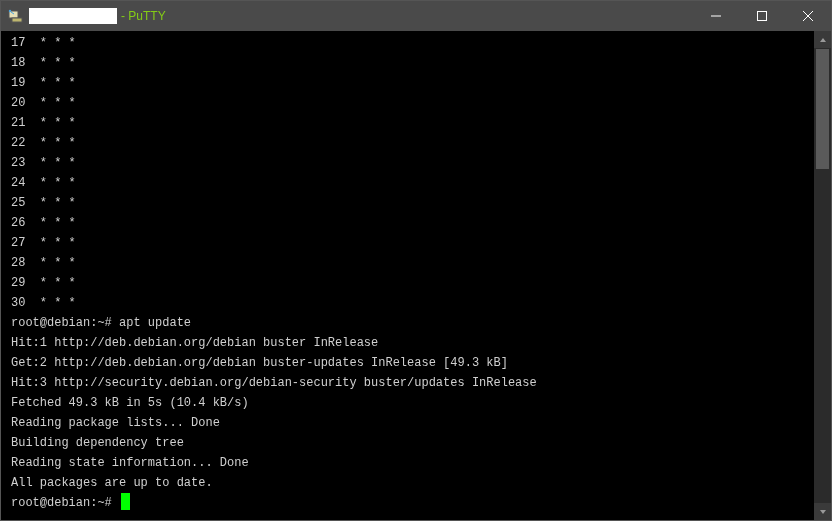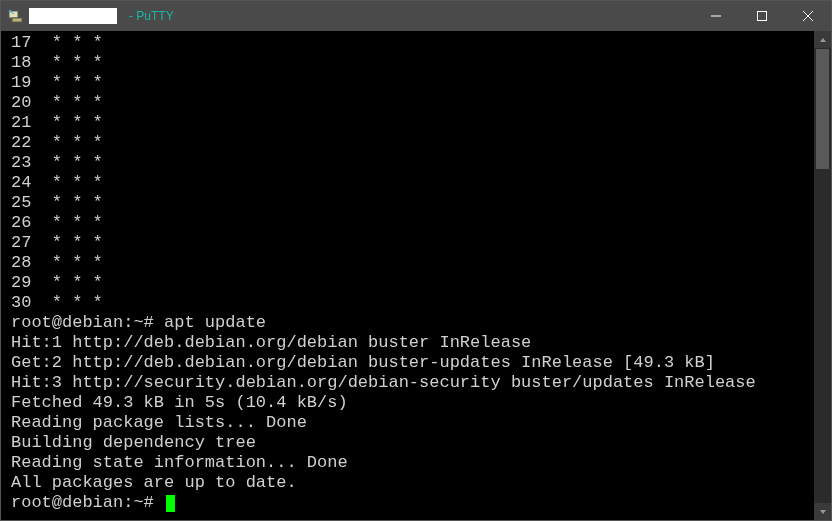--- a/index.html
+++ b/index.html
@@ -35,24 +35,23 @@
       justify-content: center;
     }
     .host-box {
       background: #fff;
       color: #000;
       height: 16px;
       min-width: 88px;
       margin-right: 4px;
     }
     .title-text {
-      color: #14b8a6;
+      color: #84cc16;
       font-size: 12px;
       font-weight: 400;
-      margin-left: 8px;
     }
     .win-controls {
       margin-left: auto;
       display: flex;
       height: 100%;
     }
     .win-btn {
       width: 46px;
       height: 100%;
       display: flex;
@@ -64,21 +63,21 @@
     .terminal-wrap {
       flex: 1;
       display: flex;
       background: #000;
     }
     .terminal {
       flex: 1;
       background: #000;
       color: #d0d0d0;
       font-family: "Consolas", "Courier New", monospace;
-      font-size: 17px;
+      font-size: 12px;
       line-height: 20px;
       padding: 2px 0 0 10px;
       white-space: pre;
       overflow: hidden;
     }
     .scrollbar {
       width: 17px;
       background: #2b2b2b;
       position: relative;
     }

